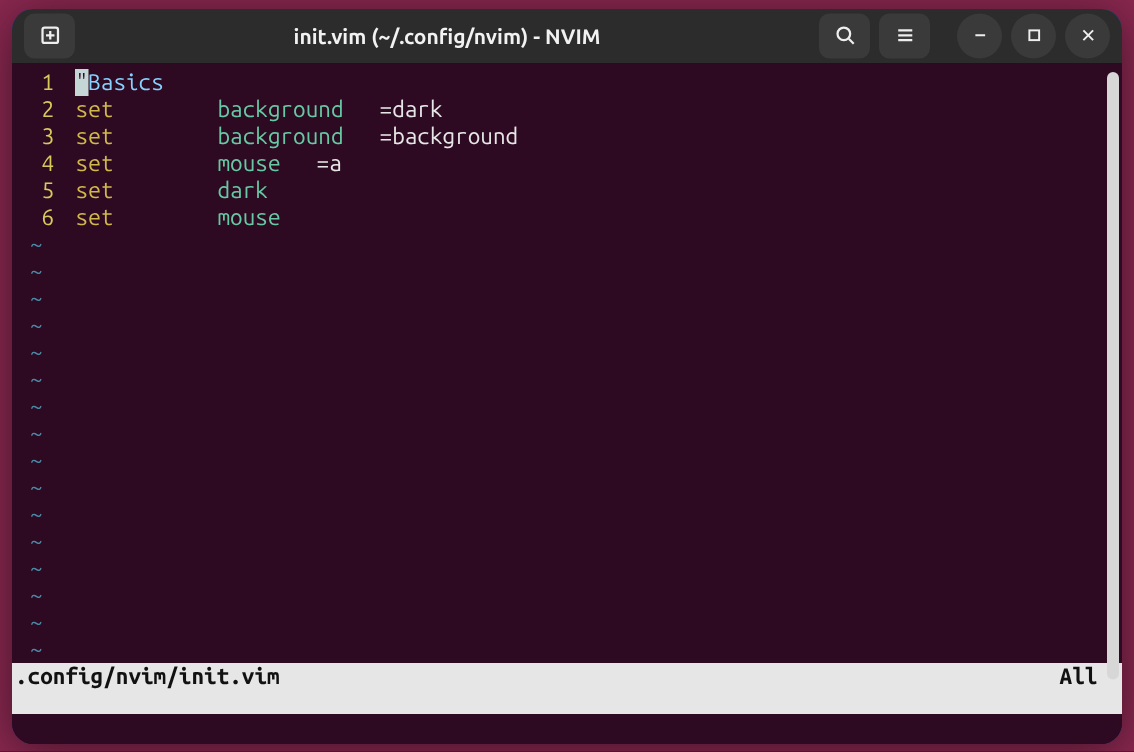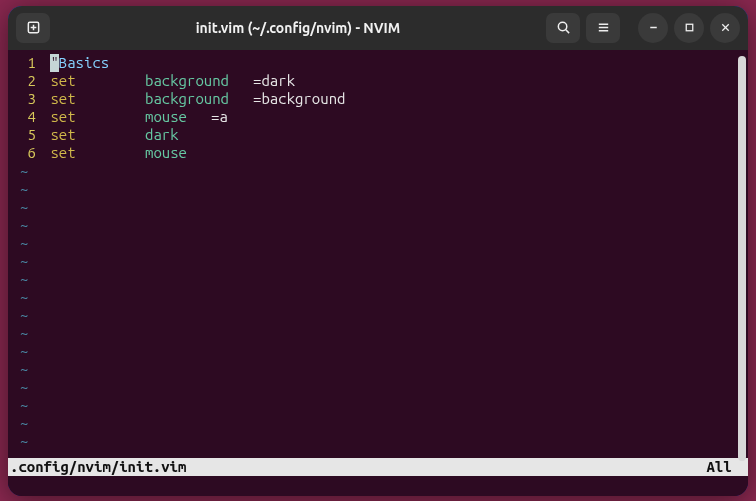--- a/index.html
+++ b/index.html
@@ -77,21 +77,21 @@
     .cursor {
       background: #c5d6d6;
       color: #2d0a22;
     }
     .comment { color: #85d2ff; }
     .keyword { color: #d0b84a; }
     .option  { color: #66c9a3; margin-left: 37px; }
     .text    { color: #e6e6e6; padding-left: 24px; }
     .statusbar {
       display: flex;
-      height: 18px;
+      height: 34px;
       background: #e6e6e6;
       color: #111;
       font-weight: 700;
       font-size: 15px;
     }
     .status-left { flex: 1; padding-left: 2px; white-space: pre; }
     .status-pos { width: 140px; white-space: pre; }
     .status-pct { width: 52px; text-align: center; padding-right: 6px; }
     .cmdline { height: 20px; background: #2d0a22; }
     .scrollbar {

